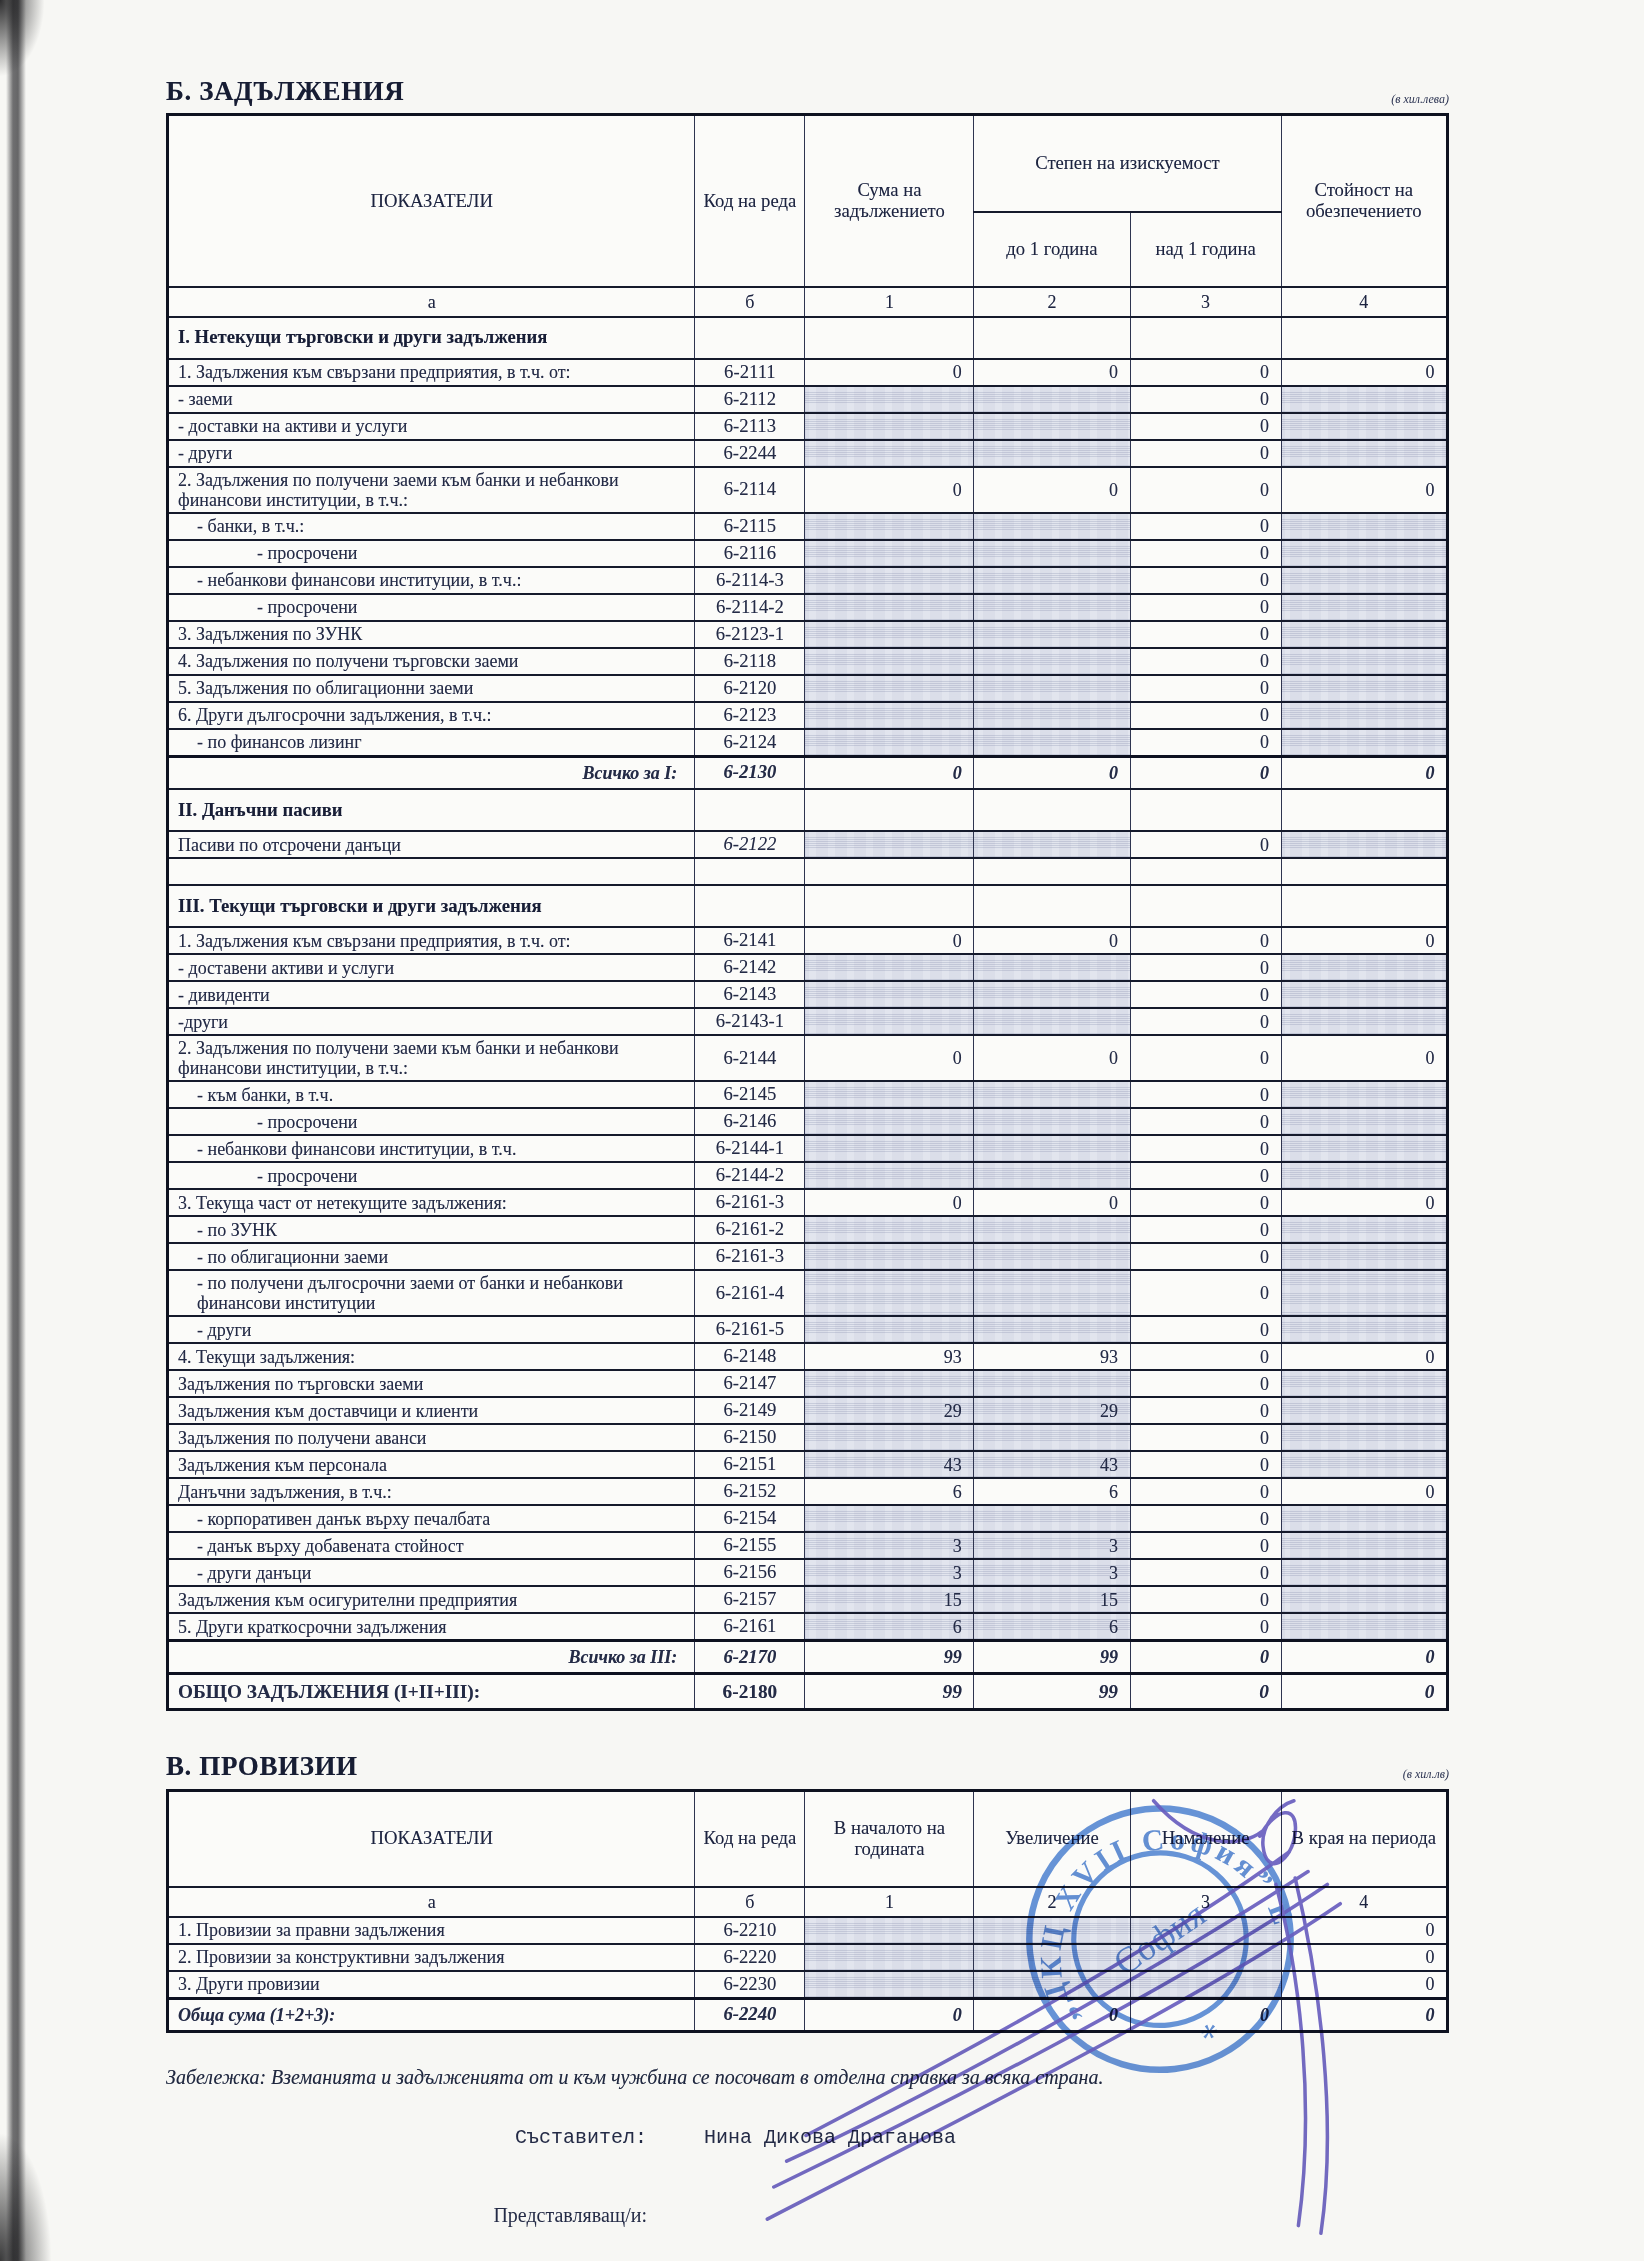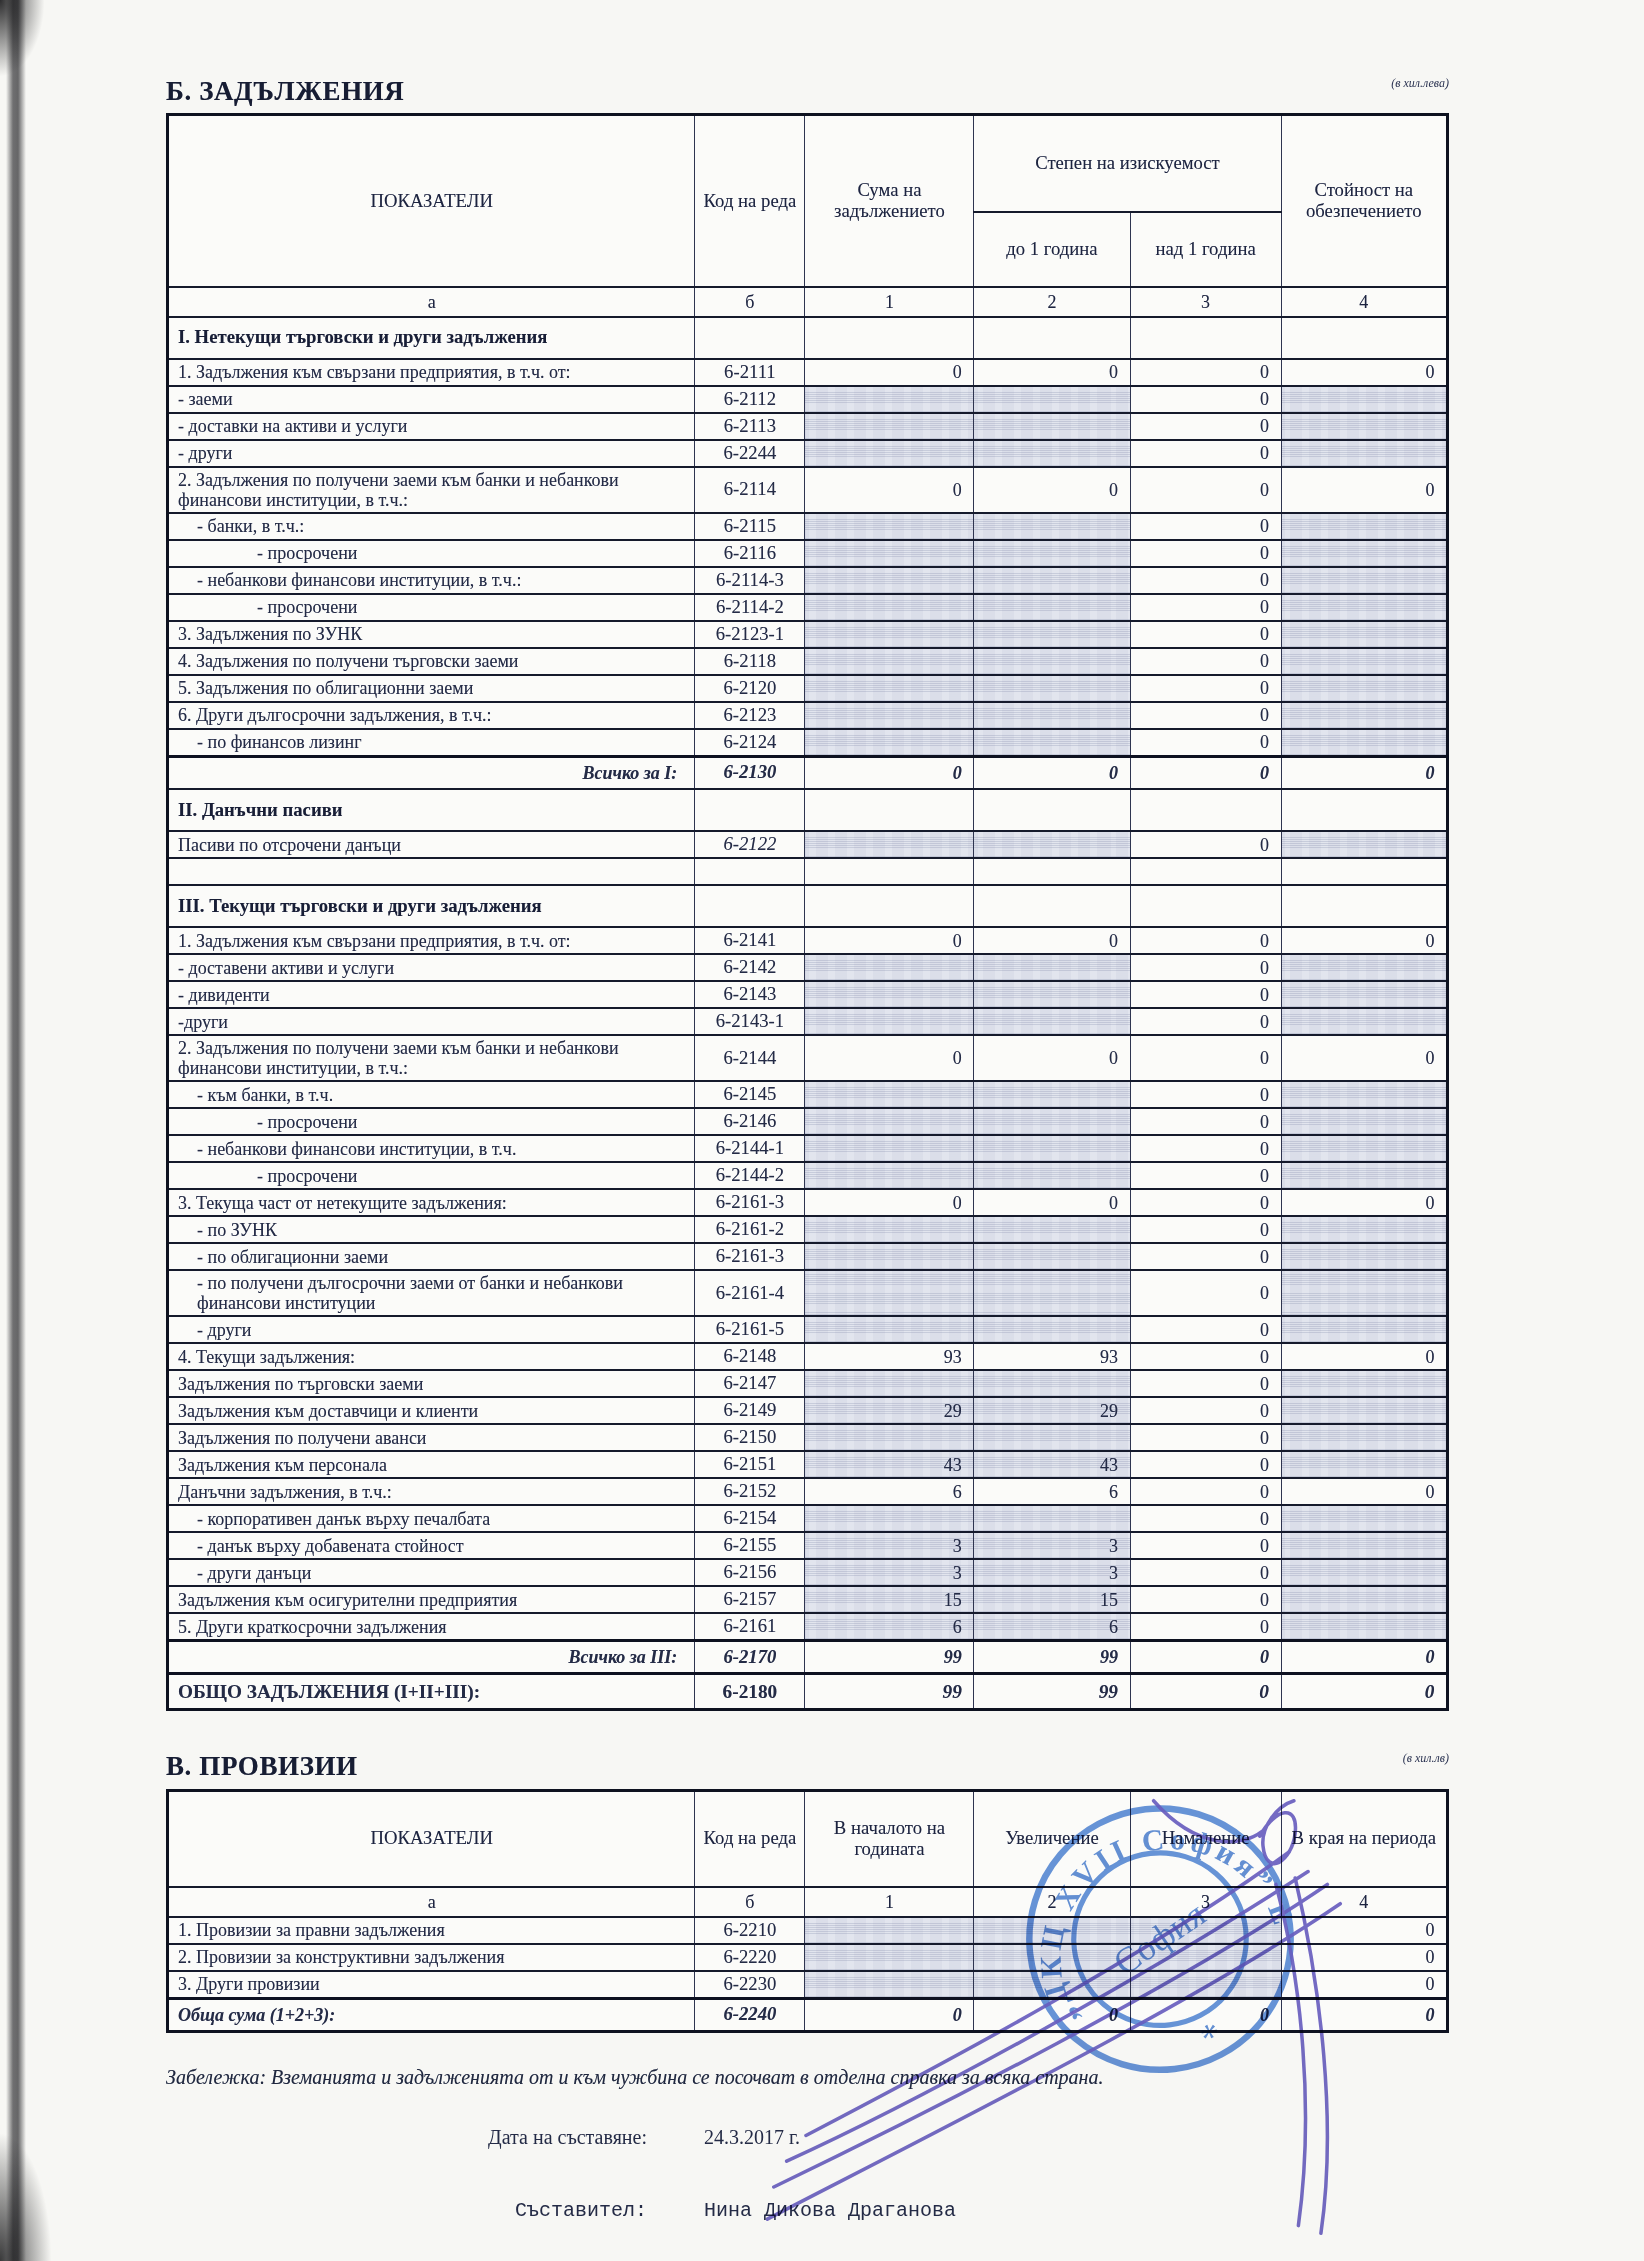--- a/index.html
+++ b/index.html
@@ -16,21 +16,21 @@
   .scan-left{position:absolute;left:6.4px;top:0;width:19.3px;height:100%;
     background:linear-gradient(90deg,rgba(15,15,18,0) 0%,rgba(20,20,24,.75) 35%,rgba(20,20,24,.8) 60%,rgba(20,20,24,0) 100%);
     opacity:.8;}
   .scan-corner-top{position:absolute;left:0;top:0;width:45px;height:77px;
     background:radial-gradient(ellipse at 0 0,rgba(10,10,12,.85),rgba(10,10,12,0) 70%);}
   .scan-corner-bottom{position:absolute;left:0;bottom:0;width:52px;height:129px;
     background:radial-gradient(ellipse at 0 100%,rgba(10,10,12,.8),rgba(10,10,12,0) 70%);}
 
   .content{position:absolute;left:166px;top:76px;width:1283px;}
 
-  .sec-head{display:flex;justify-content:space-between;align-items:flex-start;margin-bottom:6.4px;}
+  .sec-head{display:flex;justify-content:space-between;align-items:flex-end;margin-bottom:6.4px;}
   .sec-title{font-weight:bold;font-size:27px;letter-spacing:0.6px;color:#171d33;text-shadow:0 0 0.6px rgba(25,35,70,.45);}
   .sec-unit{font-style:italic;font-size:12px;color:#2c3452;}
 
   table.tbl{border-collapse:collapse;width:100%;table-layout:fixed;
     border:3.9px solid #0e1220;background:#fbfbf9;
     font-size:18px;line-height:1.12;}
   .tbl td{border-left:1.3px solid #2e3450;border-right:1.3px solid #2e3450;
     border-top:2.6px solid #151a2c;border-bottom:2.6px solid #151a2c;
     padding:1.9px 6.4px;vertical-align:middle;
     text-shadow:0 0 0.6px rgba(30,40,80,.35);}
@@ -565,24 +565,20 @@
             <td class="num">0</td>
             <td class="num">0</td>
             <td class="num">0</td>
           </tr>
         </tbody>
     </table>
 
     <div class="note">Забележка: Вземанията и задълженията от и към чужбина се посочват в отделна справка за всяка страна.</div>
 
     <div class="footer">
-      <div class="f-row mb1">
-        <div class="f-label">Дата на съставяне:</div>
-        <div class="f-value">24.3.2017 г.</div>
-      </div>
       <div class="f-row mb2">
         <div class="f-label">Съставител:</div>
         <div class="f-value">Нина Дикова Драганова</div>
       </div>
       <div class="f-row mb3">
         <div class="f-label">Представляващ/и:</div>
       </div>
 
     </div>
   </div>

